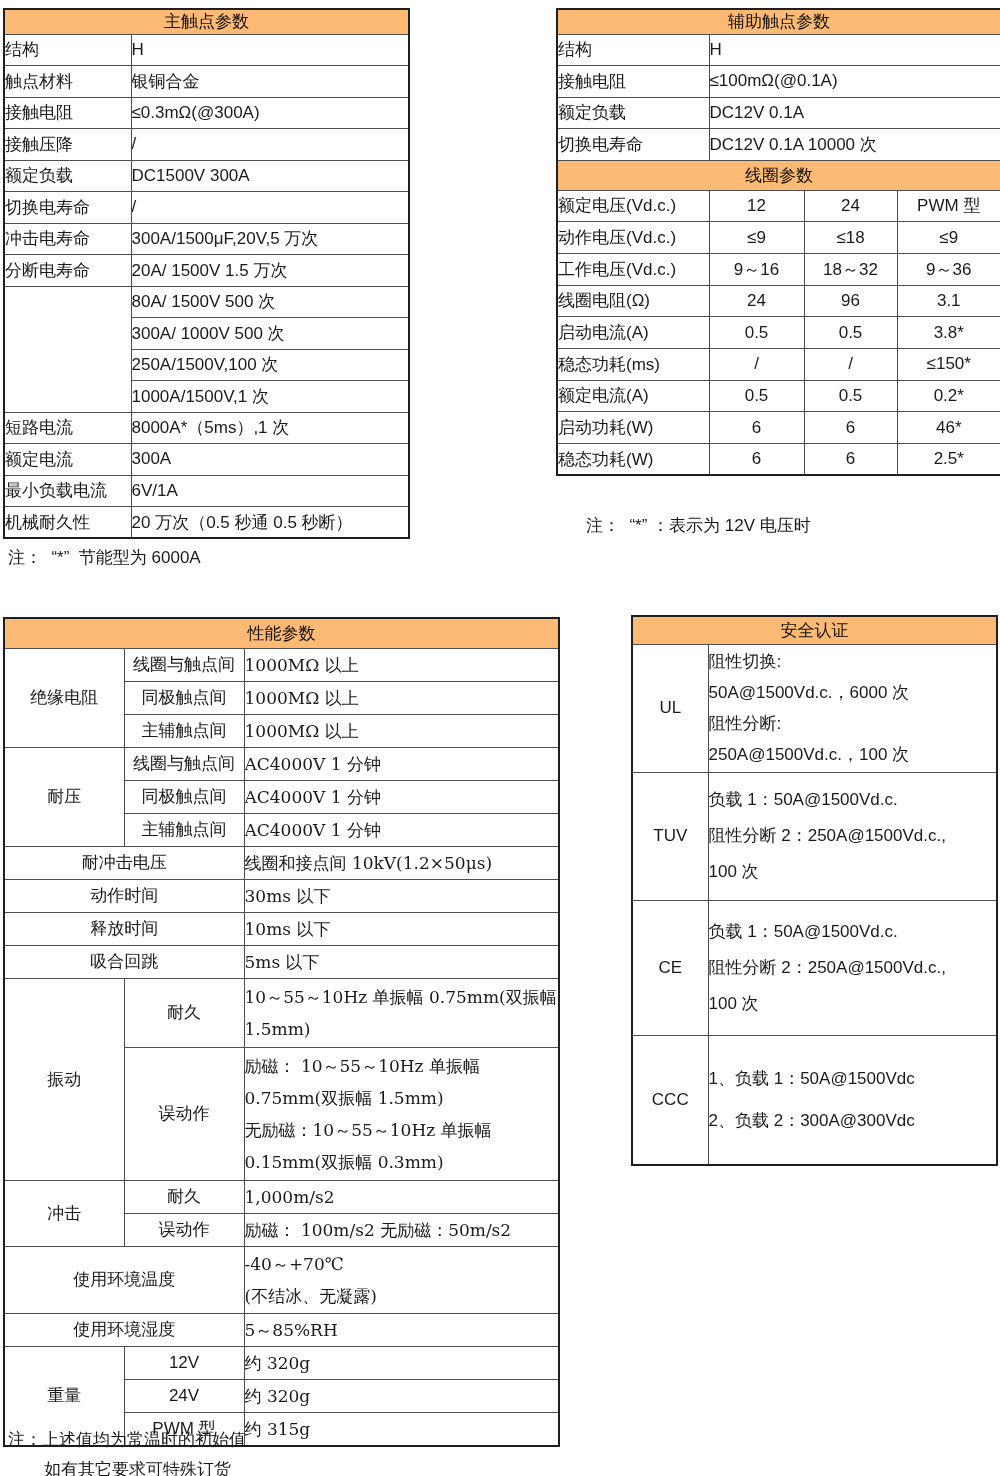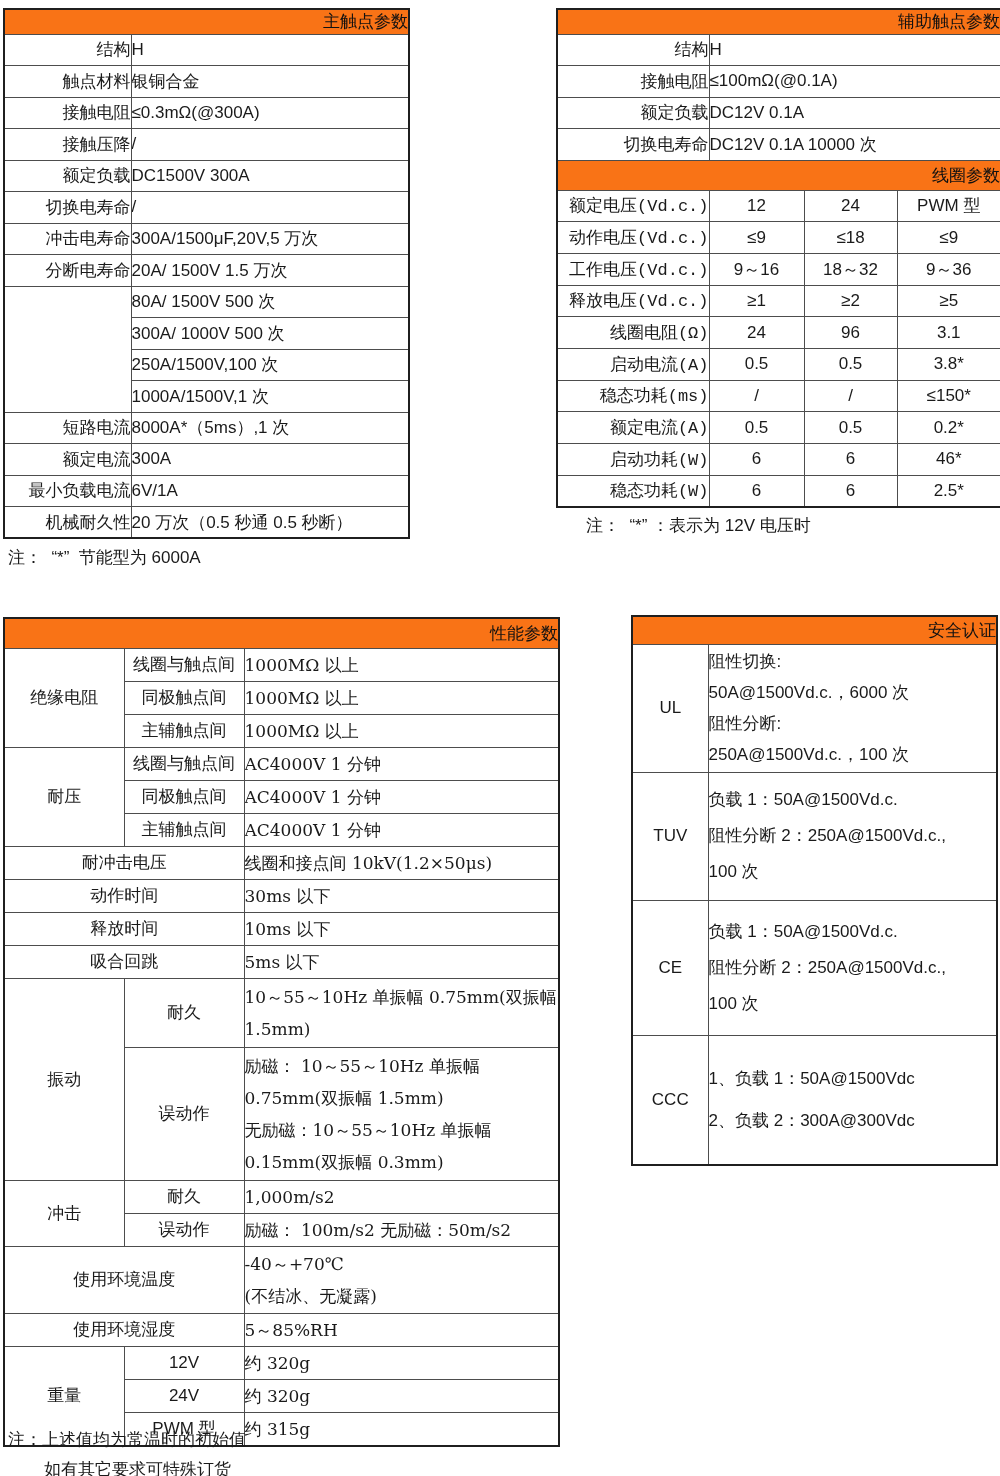--- a/index.html
+++ b/index.html
@@ -2,23 +2,23 @@
 <html><head>
 <meta charset="utf-8">
 <style>
   html,body{margin:0;padding:0;background:#ffffff;}
   #canvas{position:relative;width:1000px;height:1476px;background:#ffffff;
           font-family:"Liberation Sans",sans-serif;color:#1a1a1a;}
   table.tbl{position:absolute;border-collapse:collapse;table-layout:fixed;
             border:2px solid #1f1f1f;}
   table.tbl td, table.tbl th{border:1px solid #4d4d4d;font-size:17px;font-weight:normal;
             padding:0;overflow:hidden;vertical-align:middle;}
-  th.hdr{background:#f97316;text-align:right;padding-left:10px;font-weight:bold;
+  th.hdr{background:#fdba74;text-align:center;padding-left:10px;font-weight:bold;
          font-size:18px;border:1px solid #1f1f1f;color:#111;}
-  .lab{text-align:right;padding-left:10px;font-family:Liberation Mono, monospace;}
+  .lab{text-align:left;padding-left:10px;}
   .val{text-align:left;padding-left:12px;}
   .val-ind{text-align:left;padding-left:20px;}
   .ctr{text-align:center;}
   .serif{font-family:"DejaVu Serif",serif;font-size:16.5px;line-height:32px;}
   .t1{left:3px;top:8px;width:405px;}
   .t2{left:556px;top:8px;width:444px;}
   .t3{left:3px;top:617px;width:555px;}
   .t4{left:631px;top:615px;width:365px;border-radius:24px;}
   .note{position:absolute;font-size:17px;white-space:pre;color:#1a1a1a;}
   .n1{left:8px;top:546px;}
@@ -151,26 +151,20 @@
           <td class="ctr">≤18</td>
           <td class="ctr">≤9</td>
         </tr>
     <tr style="height:31.7px">
           <td class="lab">工作电压(Vd.c.)</td>
           <td class="ctr">9～16</td>
           <td class="ctr">18～32</td>
           <td class="ctr">9～36</td>
         </tr>
     <tr style="height:31.7px">
-          <td class="lab">释放电压(Vd.c.)</td>
-          <td class="ctr">≥1</td>
-          <td class="ctr">≥2</td>
-          <td class="ctr">≥5</td>
-        </tr>
-    <tr style="height:31.7px">
           <td class="lab">线圈电阻(Ω)</td>
           <td class="ctr">24</td>
           <td class="ctr">96</td>
           <td class="ctr">3.1</td>
         </tr>
     <tr style="height:31.7px">
           <td class="lab">启动电流(A)</td>
           <td class="ctr">0.5</td>
           <td class="ctr">0.5</td>
           <td class="ctr">3.8*</td>

